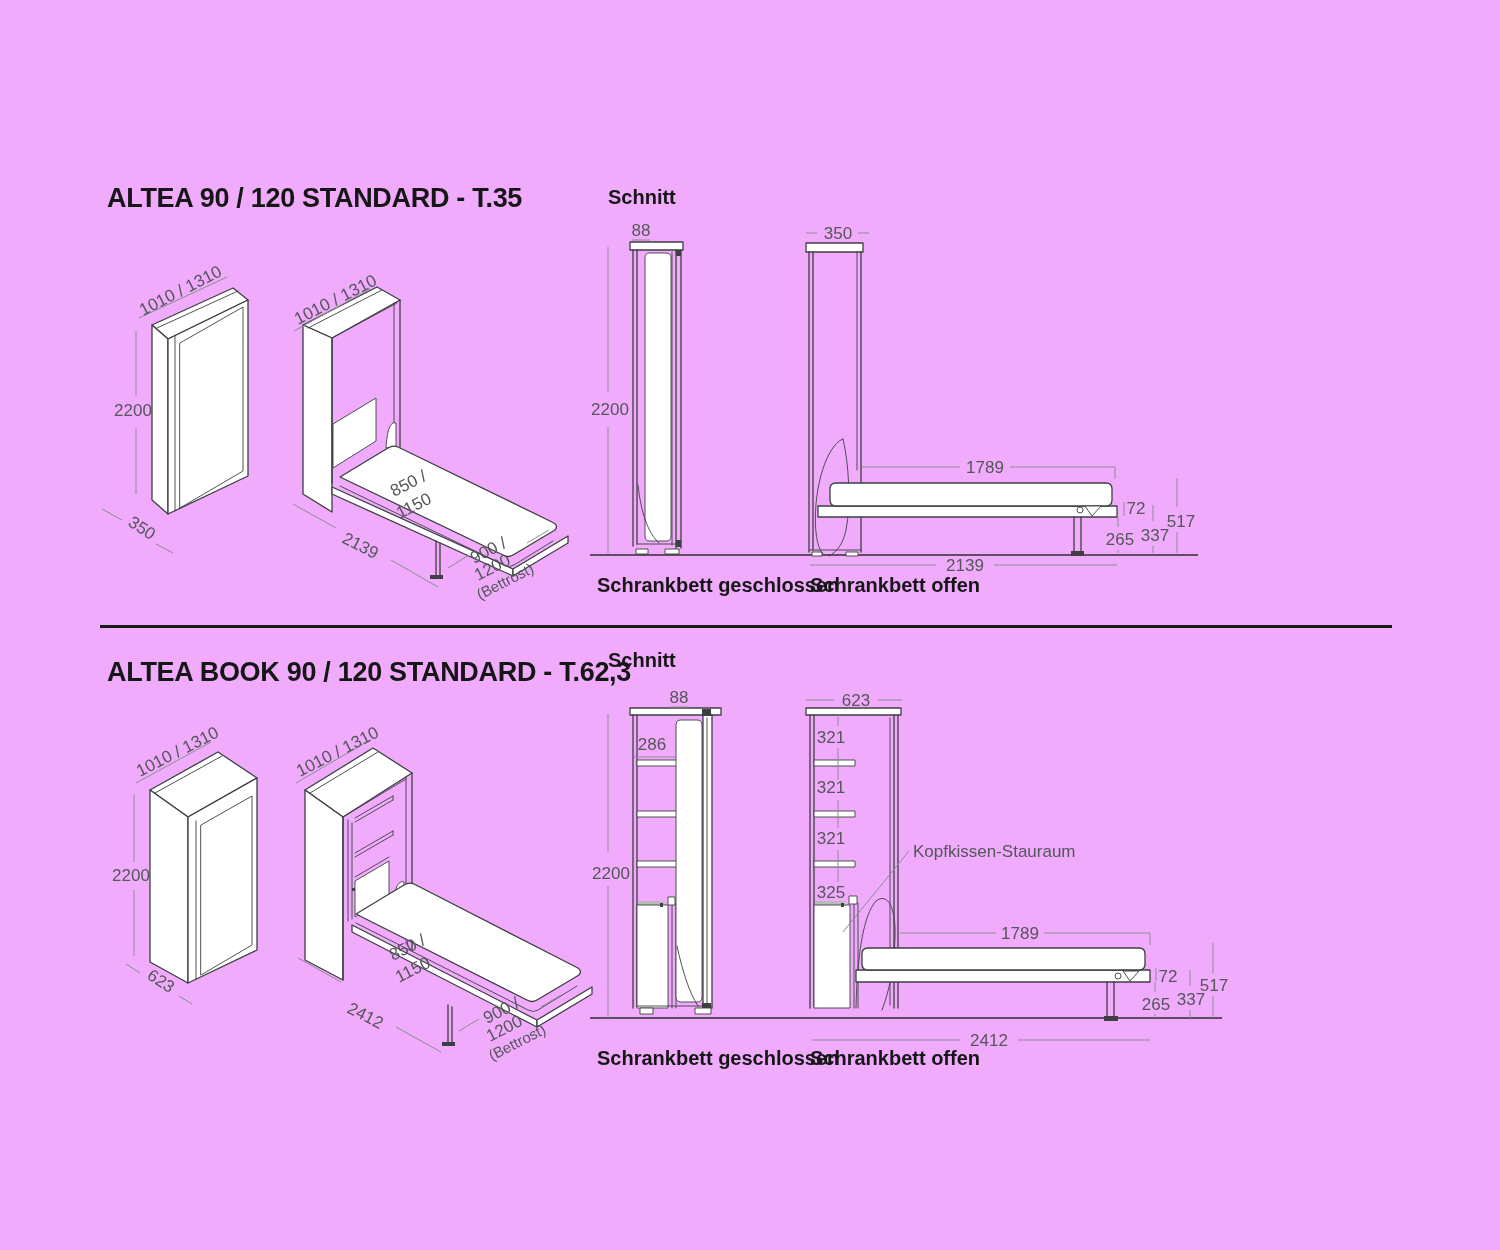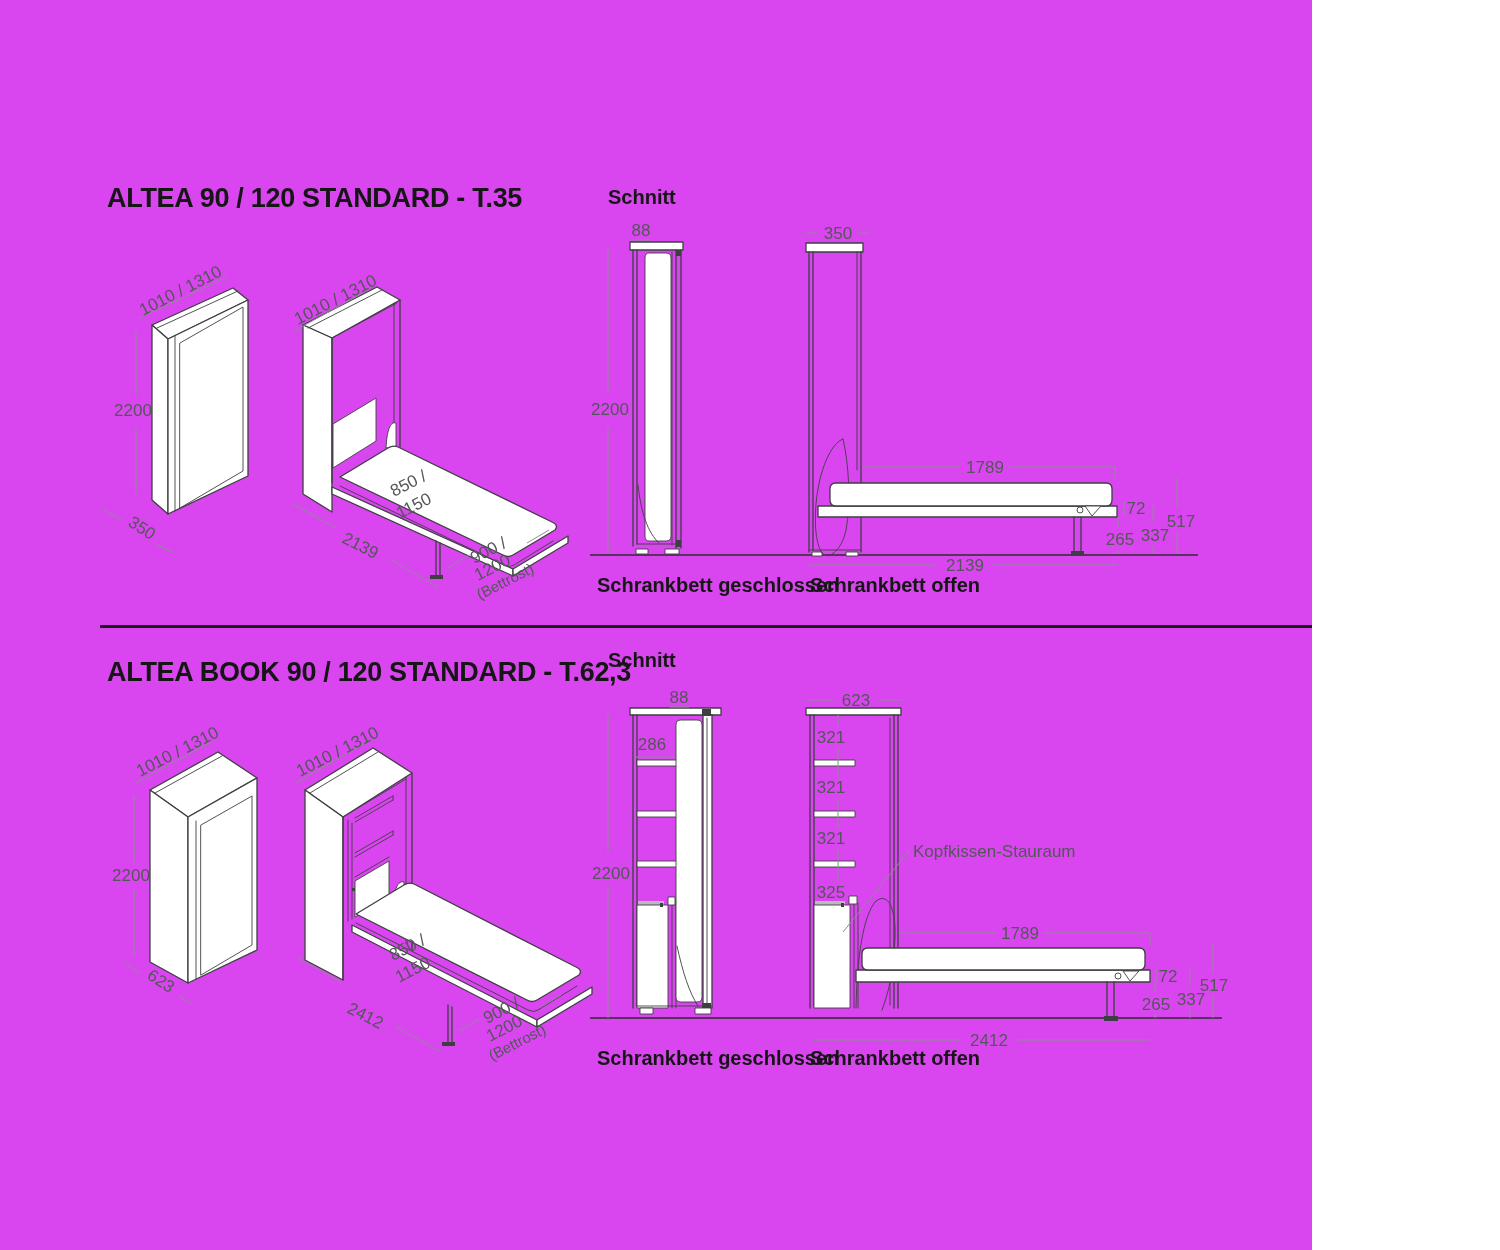--- a/index.html
+++ b/index.html
@@ -1,16 +1,16 @@
 <!DOCTYPE html>
 <html><head>
 <meta charset="utf-8">
 <style>
   html,body{margin:0;padding:0;background:#fff;}
-  .canvas{position:relative;width:1312px;height:1250px;background:#d946ef;overflow:hidden;
+  .canvas{position:relative;width:1500px;height:1250px;background:#f0abfc;overflow:hidden;
           font-family:"Liberation Sans", sans-serif;}
   svg{position:absolute;left:0;top:0;}
   .t-title{font-family:"Liberation Sans",sans-serif;font-size:27px;font-weight:700;fill:#161616;letter-spacing:-0.3px;}
   .t-sub{font-family:"Liberation Sans",sans-serif;font-size:20px;font-weight:700;fill:#161616;}
   .t-cap{font-family:"Liberation Sans",sans-serif;font-size:20px;font-weight:700;fill:#161616;}
   .t-dim{font-family:"Liberation Sans",sans-serif;font-size:17px;font-weight:400;fill:#55565a;}
   .t-dim-s{font-family:"Liberation Sans",sans-serif;font-size:15px;font-weight:400;fill:#55565a;}
   .ln{stroke:#3e3f42;stroke-width:1.3;fill:none;stroke-linejoin:round;stroke-linecap:round;}
   .lnf{stroke:#3e3f42;stroke-width:1.3;fill:#ffffff;stroke-linejoin:round;}
   .ln2{stroke:#3e3f42;stroke-width:0.9;fill:none;stroke-linejoin:round;stroke-linecap:round;}

